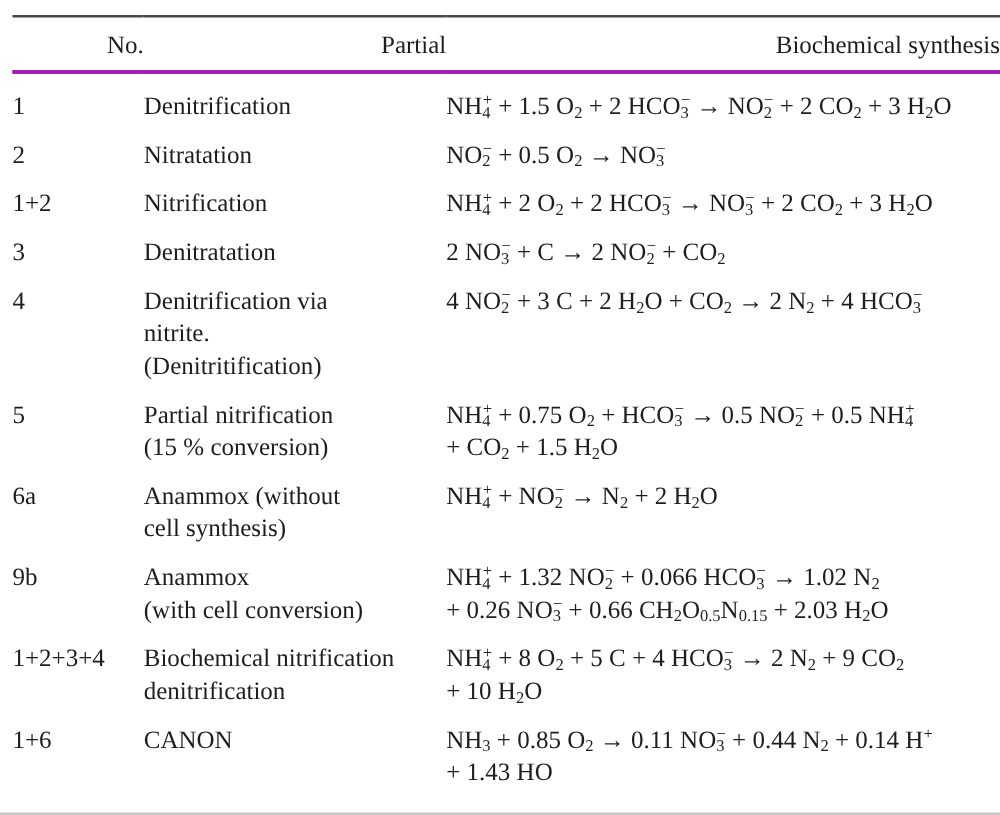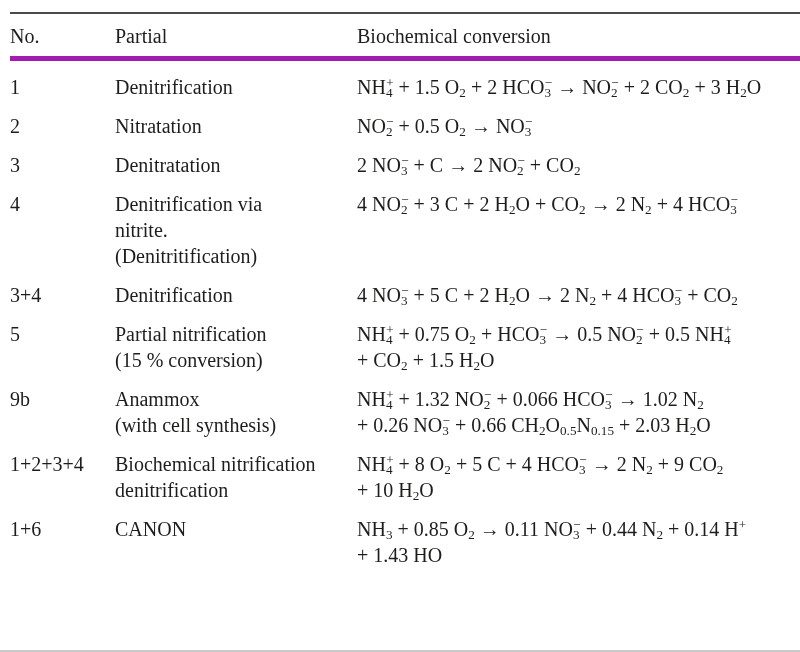--- a/index.html
+++ b/index.html
@@ -22,25 +22,25 @@
   table.conv-table {
     width: 100%;
     border-collapse: collapse;
     border-top: 2px solid #4a4a4a;
     font-size: 20px;
   }
   col.col-no      { width: 105px; }
   col.col-process { width: 242px; }
   col.col-conv    { width: auto; }
   thead th {
-    text-align: left;
+    text-align: right;
     font-weight: normal;
     font-size: 20px;
     padding: 10px 0 8px 0;
-    border-bottom: 5px solid #a21caf;
+    border-bottom: 3px solid #a21caf;
     line-height: 24px;
     white-space: nowrap;
   }
   tbody td {
     vertical-align: top;
     padding: 13px 0 0 0;
     line-height: 26px;
   }
   .line { display: block; white-space: nowrap; }
   sub {
@@ -74,21 +74,21 @@
   <table class="conv-table">
     <colgroup>
       <col class="col-no">
       <col class="col-process">
       <col class="col-conv">
     </colgroup>
     <thead>
       <tr>
         <th>No.</th>
         <th>Partial</th>
-        <th>Biochemical conversion</th>
+        <th>Biochemical synthesis</th>
       </tr>
     </thead>
     <tbody id="table-body">
         <tr>
           <td>
             <span class="line">1</span>
           </td>
           <td>
             <span class="line">Denitrification</span>
           </td>
@@ -102,20 +102,31 @@
           </td>
           <td>
             <span class="line">Nitratation</span>
           </td>
           <td>
             <span class="line">NO<sub>2</sub><sup class="tuck">−</sup> + 0.5 O<sub>2</sub> → NO<sub>3</sub><sup class="tuck">−</sup></span>
           </td>
         </tr>
         <tr>
           <td>
+            <span class="line">1+2</span>
+          </td>
+          <td>
+            <span class="line">Nitrification</span>
+          </td>
+          <td>
+            <span class="line">NH<sub>4</sub><sup class="tuck">+</sup> + 2 O<sub>2</sub> + 2 HCO<sub>3</sub><sup class="tuck">−</sup> → NO<sub>3</sub><sup class="tuck">−</sup> + 2 CO<sub>2</sub> + 3 H<sub>2</sub>O</span>
+          </td>
+        </tr>
+        <tr>
+          <td>
             <span class="line">3</span>
           </td>
           <td>
             <span class="line">Denitratation</span>
           </td>
           <td>
             <span class="line">2 NO<sub>3</sub><sup class="tuck">−</sup> + C → 2 NO<sub>2</sub><sup class="tuck">−</sup> + CO<sub>2</sub></span>
           </td>
         </tr>
         <tr>
@@ -126,49 +137,50 @@
             <span class="line">Denitrification via</span>
             <span class="line">nitrite.</span>
             <span class="line">(Denitritification)</span>
           </td>
           <td>
             <span class="line">4 NO<sub>2</sub><sup class="tuck">−</sup> + 3 C + 2 H<sub>2</sub>O + CO<sub>2</sub> → 2 N<sub>2</sub> + 4 HCO<sub>3</sub><sup class="tuck">−</sup></span>
           </td>
         </tr>
         <tr>
           <td>
-            <span class="line">3+4</span>
-          </td>
-          <td>
-            <span class="line">Denitrification</span>
-          </td>
-          <td>
-            <span class="line">4 NO<sub>3</sub><sup class="tuck">−</sup> + 5 C + 2 H<sub>2</sub>O → 2 N<sub>2</sub> + 4 HCO<sub>3</sub><sup class="tuck">−</sup> + CO<sub>2</sub></span>
-          </td>
-        </tr>
-        <tr>
-          <td>
             <span class="line">5</span>
           </td>
           <td>
             <span class="line">Partial nitrification</span>
             <span class="line">(15 % conversion)</span>
           </td>
           <td>
             <span class="line">NH<sub>4</sub><sup class="tuck">+</sup> + 0.75 O<sub>2</sub> + HCO<sub>3</sub><sup class="tuck">−</sup> → 0.5 NO<sub>2</sub><sup class="tuck">−</sup> + 0.5 NH<sub>4</sub><sup class="tuck">+</sup></span>
             <span class="line">+ CO<sub>2</sub> + 1.5 H<sub>2</sub>O</span>
           </td>
         </tr>
         <tr>
           <td>
+            <span class="line">6a</span>
+          </td>
+          <td>
+            <span class="line">Anammox (without</span>
+            <span class="line">cell synthesis)</span>
+          </td>
+          <td>
+            <span class="line">NH<sub>4</sub><sup class="tuck">+</sup> + NO<sub>2</sub><sup class="tuck">−</sup> → N<sub>2</sub> + 2 H<sub>2</sub>O</span>
+          </td>
+        </tr>
+        <tr>
+          <td>
             <span class="line">9b</span>
           </td>
           <td>
             <span class="line">Anammox</span>
-            <span class="line">(with cell synthesis)</span>
+            <span class="line">(with cell conversion)</span>
           </td>
           <td>
             <span class="line">NH<sub>4</sub><sup class="tuck">+</sup> + 1.32 NO<sub>2</sub><sup class="tuck">−</sup> + 0.066 HCO<sub>3</sub><sup class="tuck">−</sup> → 1.02 N<sub>2</sub></span>
             <span class="line">+ 0.26 NO<sub>3</sub><sup class="tuck">−</sup> + 0.66 CH<sub>2</sub>O<sub>0.5</sub>N<sub>0.15</sub> + 2.03 H<sub>2</sub>O</span>
           </td>
         </tr>
         <tr>
           <td>
             <span class="line">1+2+3+4</span>
           </td>

